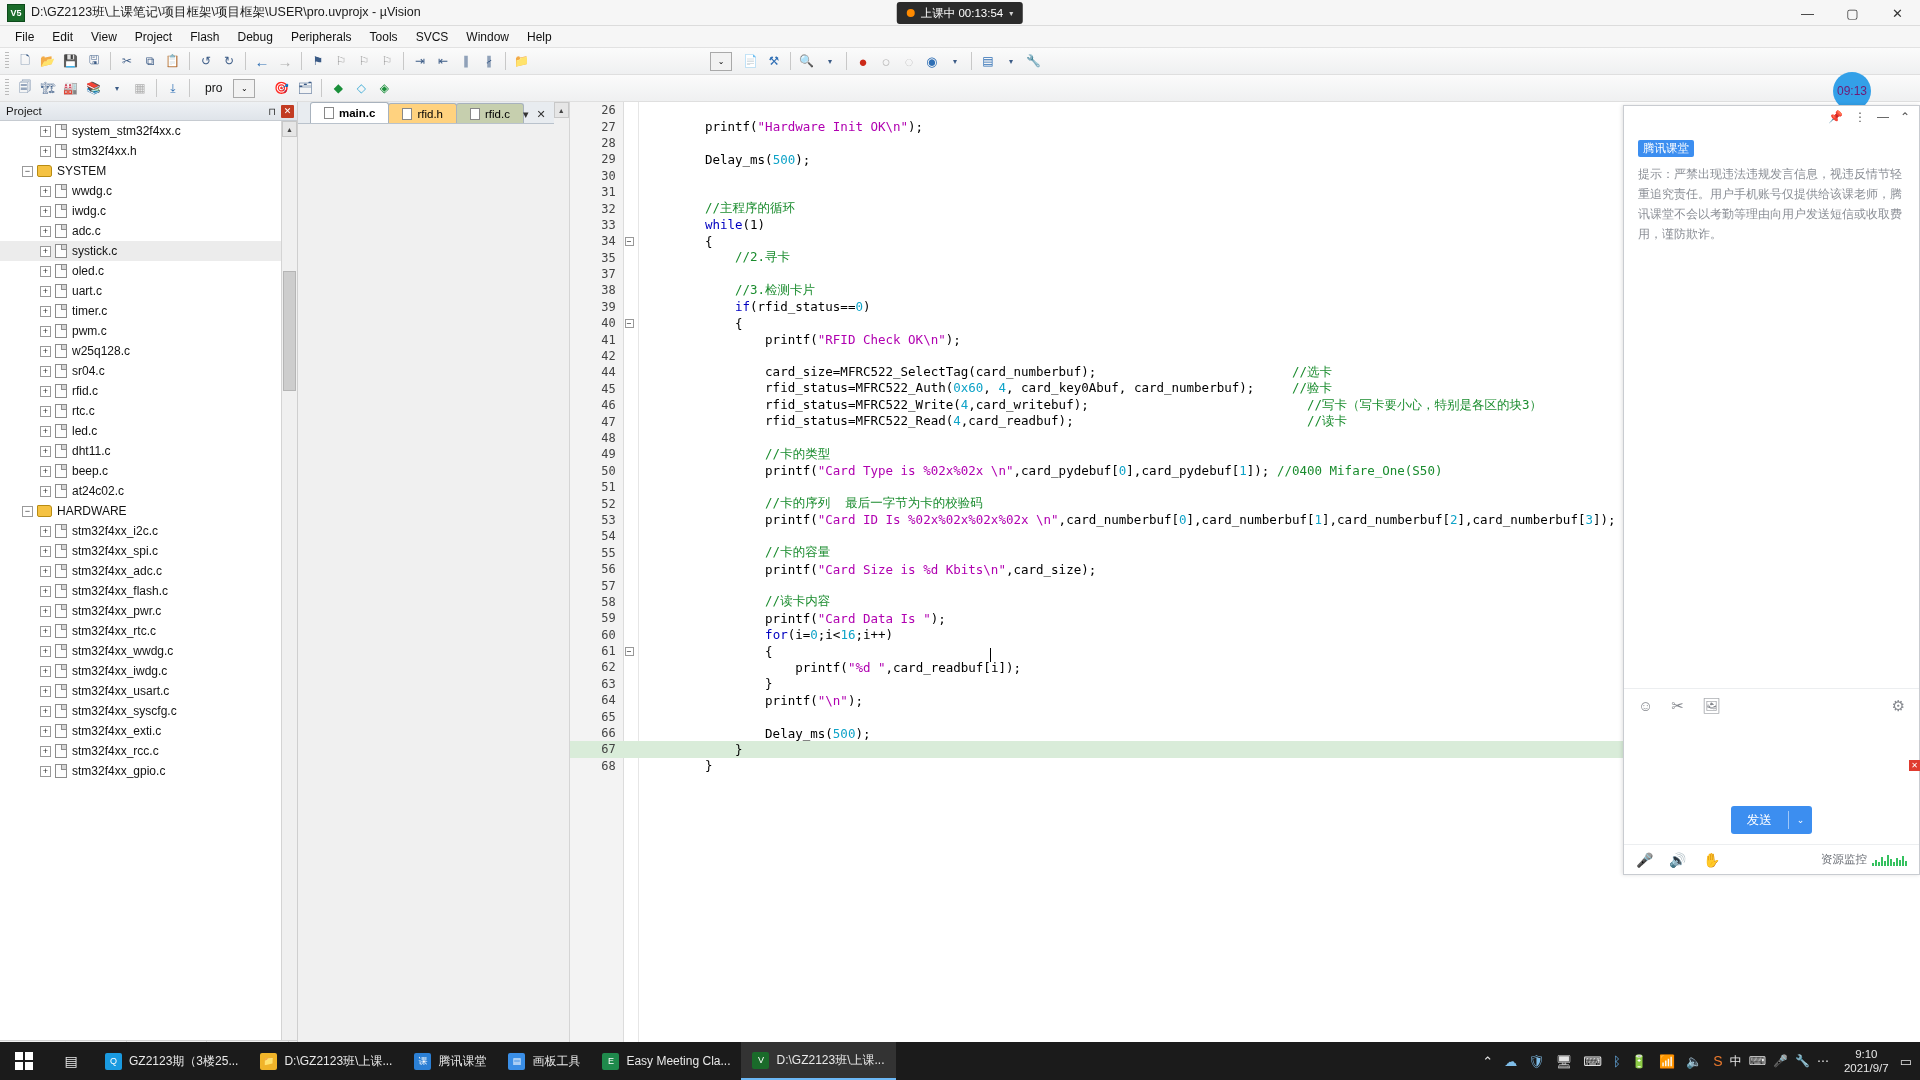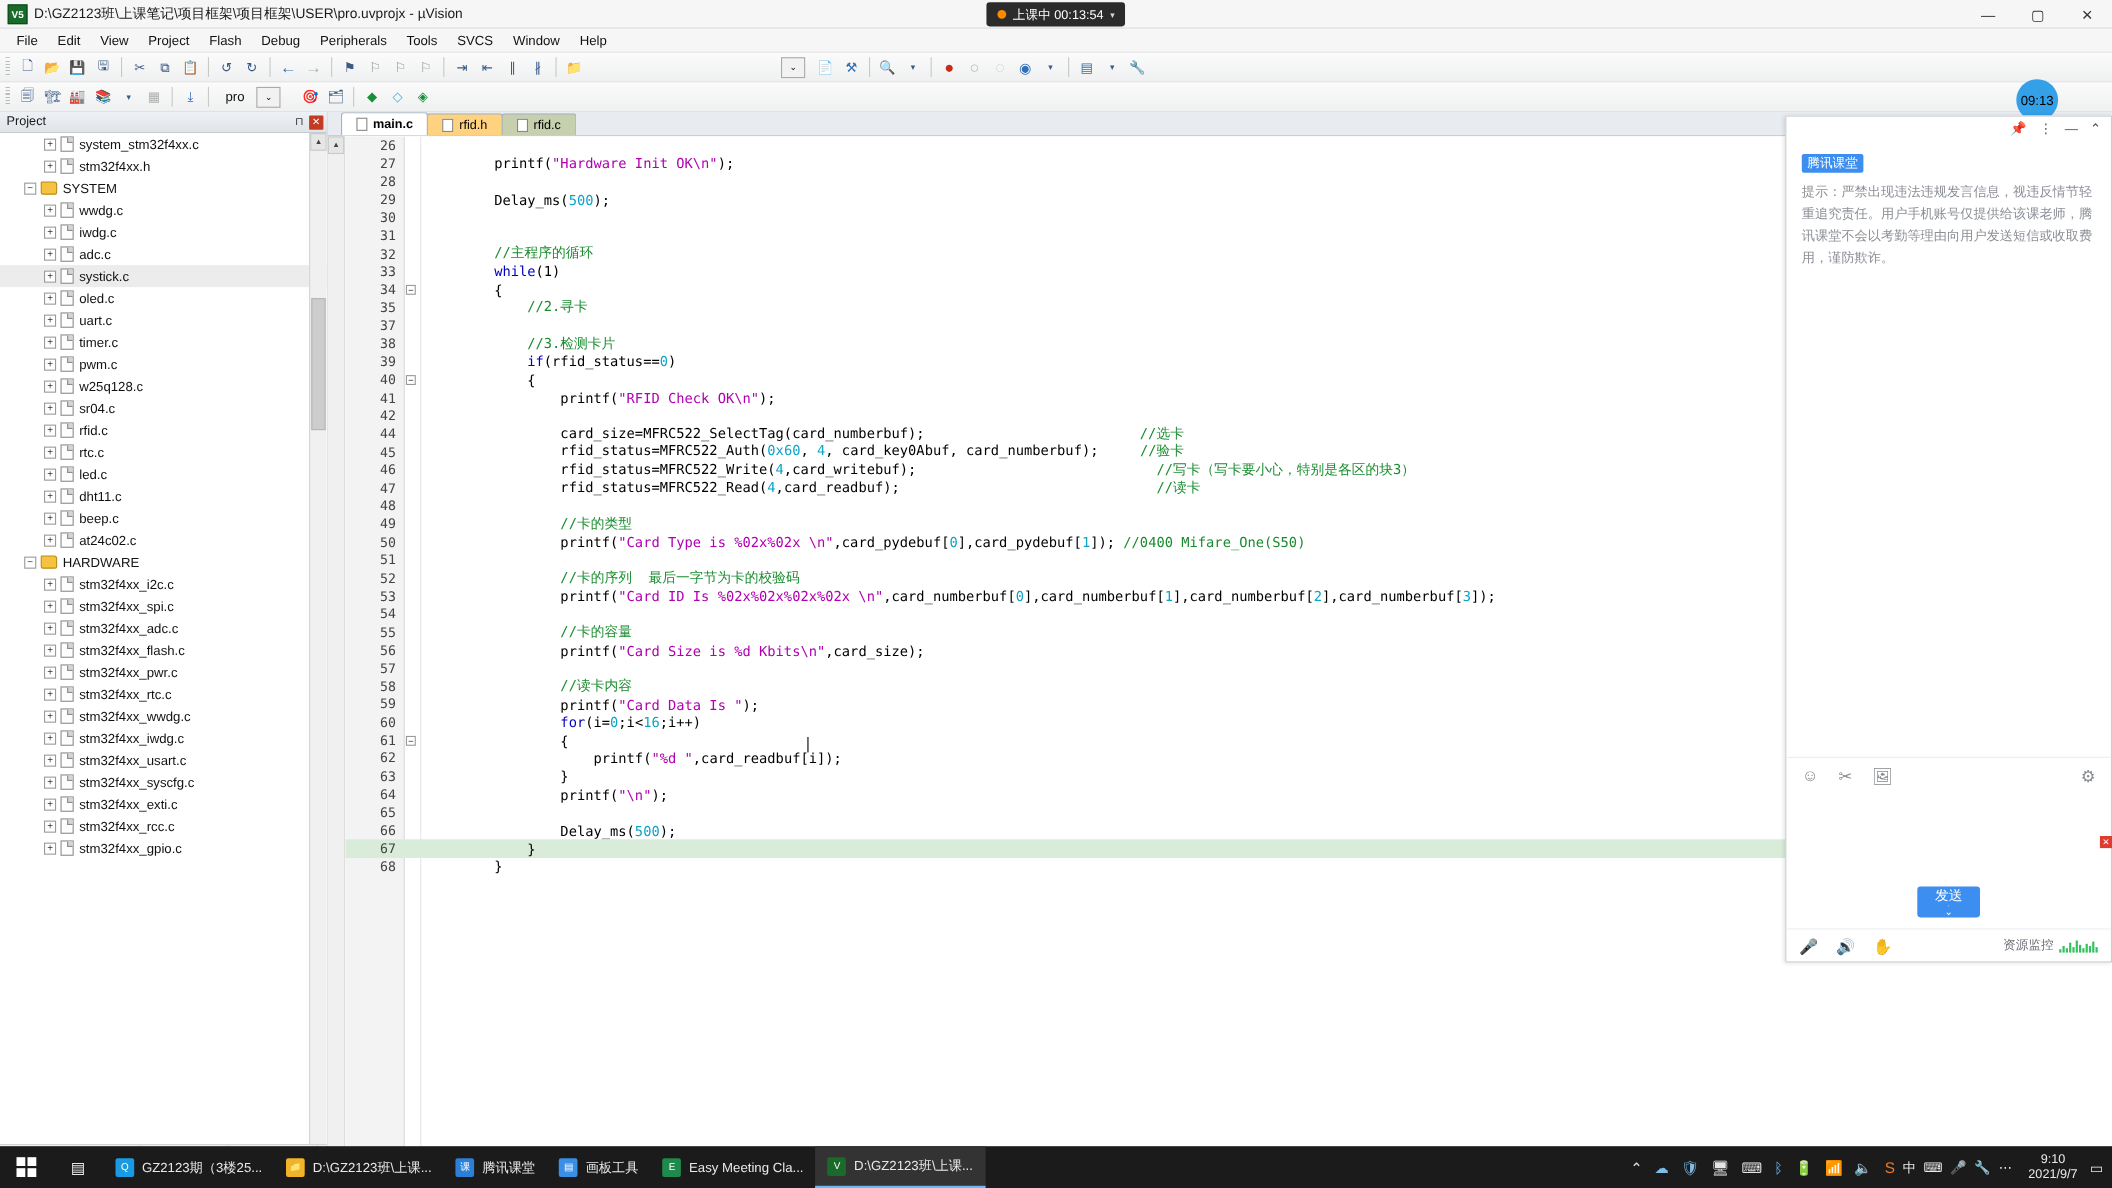--- a/index.html
+++ b/index.html
@@ -79,21 +79,21 @@
   .ts-thumb { position:absolute; top:150px; left:1px; right:1px; height:120px; background:#cdcdcd;
               border:1px solid #b5b5b5; }
   .pp-tabs { height:22px; background:#f0f0f0; display:flex; align-items:stretch;
              border-top:1px solid #d2d2d2; }
   .pp-tab { display:flex; align-items:center; gap:4px; padding:0 8px; font-size:11.5px;
             border-right:1px solid #d8d8d8; color:#111; }
   .pp-tab.active { background:#fff; border-top:2px solid #f0f0f0; }
   .pp-tab .ic { font-size:10px; color:#3a6ea5; }
 
   
-  .editorcol { flex:1; display:flex; flex-direction:column; min-width:0; background:#f0f0f0; }
+  .editorcol { flex:1; display:flex; flex-direction:row; min-width:0; background:#f0f0f0; }
   .etabs { height:22px; background:#e8ecf0; display:flex; align-items:flex-end; padding-left:12px;
            border-bottom:1px solid #b9c2cc; position:relative; }
   .etab { height:20px; display:flex; align-items:center; gap:5px; padding:0 13px;
           font-size:11.5px; border:1px solid #a8b2bd; border-bottom:none;
           border-radius:3px 3px 0 0; margin-right:-1px; }
   .etab.active { background:#fff; font-weight:bold; height:21px; }
   .etab.h { background:#ffd27f; }
   .etab.c { background:#c6cfae; }
   .etab .pg { width:10px; height:12px; background:#fff; border:1px solid #888; }
   .etabs-ctrl { margin-left:auto; display:flex; gap:8px; padding:0 8px 2px 0; font-size:11px; color:#333; }
@@ -151,35 +151,35 @@
   .tc-msgs { flex:1; padding:12px 14px; overflow:hidden; }
   .tc-badge { display:inline-block; background:#3c8ef0; color:#fff; font-size:11.5px;
               padding:1px 5px; border-radius:2px; margin-bottom:7px; }
   .tc-tip { color:#8b8f96; font-size:12px; line-height:20px; }
   .tc-toolrow { height:34px; border-top:1px solid #eceef0; display:flex; align-items:center;
                 padding:0 14px; gap:18px; color:#86898f; font-size:15px; }
   .tc-toolrow .right { margin-left:auto; font-size:15px; }
   .tc-input { height:74px; }
   .tc-sendrow { height:48px; display:flex; align-items:center; justify-content:center; }
   .tc-send { background:#3c8ef0; color:#fff; height:28px; border-radius:3px; display:flex;
-             align-items:center; font-size:12.5px;flex-direction:column; }
+             align-items:center; font-size:12.5px; }
   .tc-send .lbl { padding:0 16px; }
   .tc-send .div { width:1px; height:18px; background:rgba(255,255,255,.5); }
   .tc-send .car { padding:0 8px; font-size:9px; }
   .tc-foot { height:30px; border-top:1px solid #eceef0; display:flex; align-items:center;
              gap:16px; padding:0 12px; color:#8b8f96; font-size:14px; }
   .tc-monitor { margin-left:auto; display:flex; align-items:center; gap:5px; font-size:11.5px; color:#6b6f76; }
   .spark { display:flex; align-items:flex-end; gap:1px; height:13px; }
   .spark i { width:2px; background:#35c15f; display:block; }
   .tc-close { position:absolute; right:0; top:760px; width:11px; height:11px; background:#e03b2f;
               color:#fff; font-size:8px; display:flex; align-items:center; justify-content:center; }
 
   
   .clockbadge { position:absolute; right:49px; top:72px; width:38px; height:38px; border-radius:50%;
-                background:#33a0e8; color:#000000; display:flex; align-items:center; justify-content:center;
+                background:#33a0e8; color:#701a75; display:flex; align-items:center; justify-content:center;
                 font-size:12px; }
   
   .rightsliver { position:absolute; right:0; top:105px; width:8px; height:770px; background:#f3f3f3; }
 
   
   .taskbar { position:absolute; left:0; bottom:0; width:1920px; height:38px;
              background:#1b1b1b; display:flex; align-items:center; color:#e9e9e9; }
   .tb-start { width:48px; height:38px; display:flex; align-items:center; justify-content:center; }
   .win-logo { display:grid; grid-template-columns:8px 8px; grid-template-rows:8px 8px; gap:2px; }
   .win-logo i { background:#fff; display:block; }

